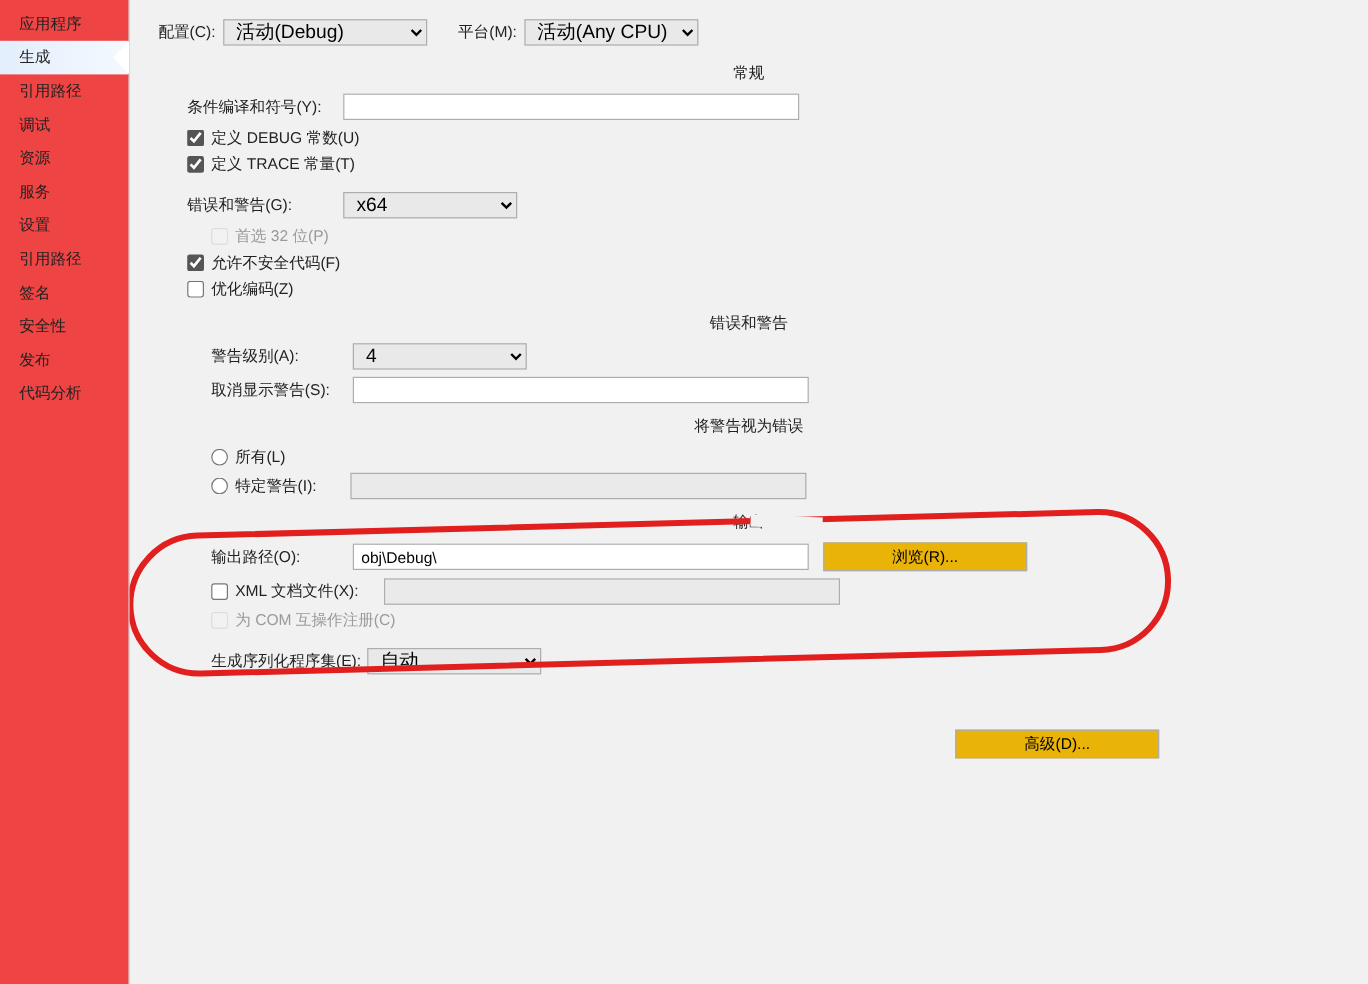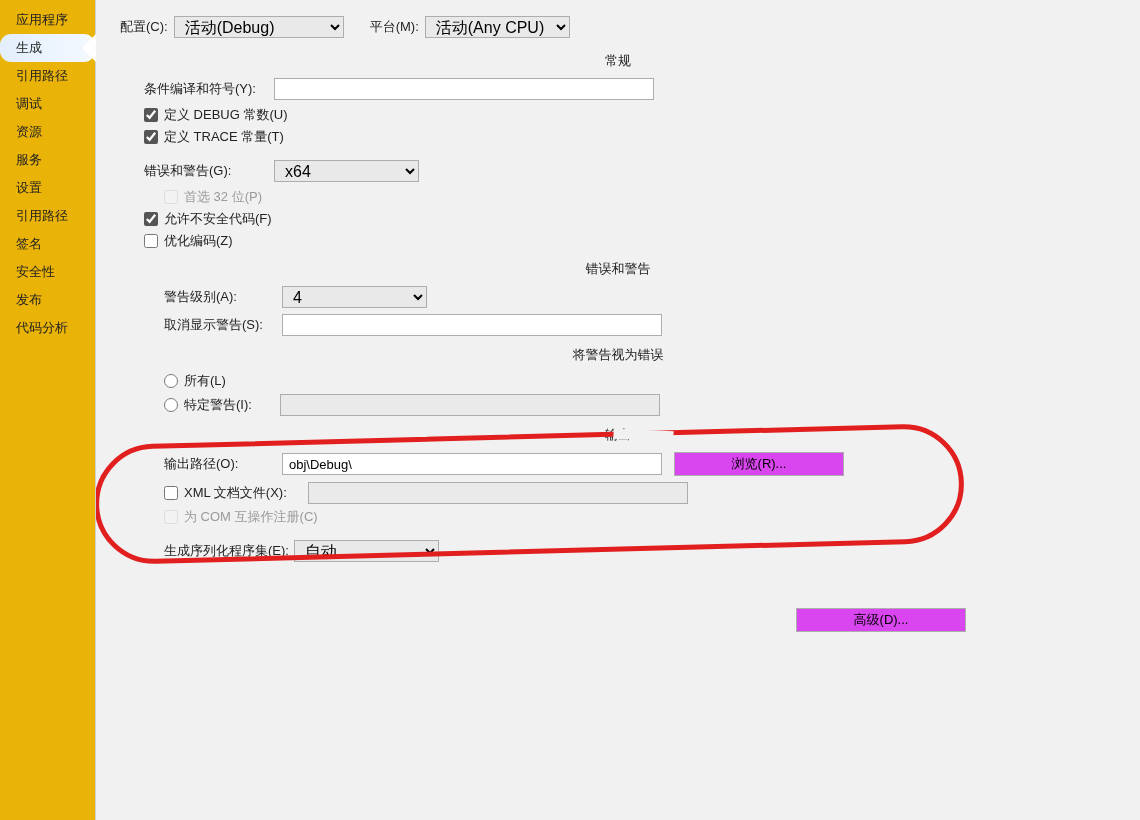--- a/index.html
+++ b/index.html
@@ -1,20 +1,20 @@
 <!DOCTYPE html>
 <html><head>
 <meta charset="utf-8">
 <style>
   * { box-sizing: border-box; margin: 0; padding: 0; }
   html, body { width: 1140px; height: 820px; font-family: "Microsoft YaHei", "Segoe UI", sans-serif; font-size: 13px; color: #222; background: #fff; overflow: hidden; }
   .root { display: flex; width: 100%; height: 100%; }
-  .sidebar { width: 96px; background: #eab308; border-right: 1px solid #d0d0d0; padding-top: 6px; }
+  .sidebar { width: 108px; background: #ef4444; border-right: 1px solid #d0d0d0; padding-top: 6px; }
   .sidebar-item { padding: 5px 16px; cursor: pointer; position: relative; }
-  .sidebar-item.selected { background: linear-gradient(90deg, #e3eefc 0%, #f4f9ff 100%); border-radius: 11px; }
+  .sidebar-item.selected { background: linear-gradient(90deg, #e3eefc 0%, #f4f9ff 100%); }
   .sidebar-item.selected::after {
     content:""; position:absolute; right:-1px; top:0; bottom:0; width:14px;
     background:#fff;
     clip-path: polygon(100% 0, 100% 100%, 0 50%);
   }
   .content { flex: 1; background: #f1f1f1; padding: 16px 24px 20px 24px; overflow-y: auto; }
   .top-row { display: flex; align-items: center; gap: 6px; margin-bottom: 14px; }
   .lbl { display: inline-block; }
   select.combo { height: 22px; border: 1px solid #adadad; background: #e9e9e9; padding: 1px 6px; font-size: 16px; }
   .combo-lg { width: 170px; }
@@ -29,21 +29,21 @@
   .row .field-label.wide { width: 130px; }
   input[type=text].txt { height: 22px; border: 1px solid #adadad; background: #fff; padding: 1px 6px; font-size: 13px; }
   .txt-lg { width: 380px; }
   .txt-xl { width: 380px; }
   .txt-out { width: 380px; }
   .chk-row { display: flex; align-items: center; margin: 4px 0; gap: 6px; }
   input[type=checkbox] { width: 14px; height: 14px; accent-color: #555; }
   input[type=checkbox]:disabled { opacity: .55; }
   input[type=radio] { width: 14px; height: 14px; accent-color: #333; }
   .chk-row.disabled, .row.disabled { color: #9a9a9a; }
-  .btn { height: 24px; border: 1px solid #adadad; background: #d946ef; padding: 0 16px; cursor: pointer; font-size: 13px; }
+  .btn { height: 24px; border: 1px solid #adadad; background: #eab308; padding: 0 16px; cursor: pointer; font-size: 13px; }
   .adv-row { display: flex; justify-content: flex-end; margin-top: 46px; padding-right: 150px; }
   .output-block { position: relative; }
   .ann-ellipse {
     position: absolute;
     left: -26px;
     top: -18px;
     width: 870px;
     height: 120px;
     border: 5px solid #e11f1f;
     border-radius: 60px / 60px;

